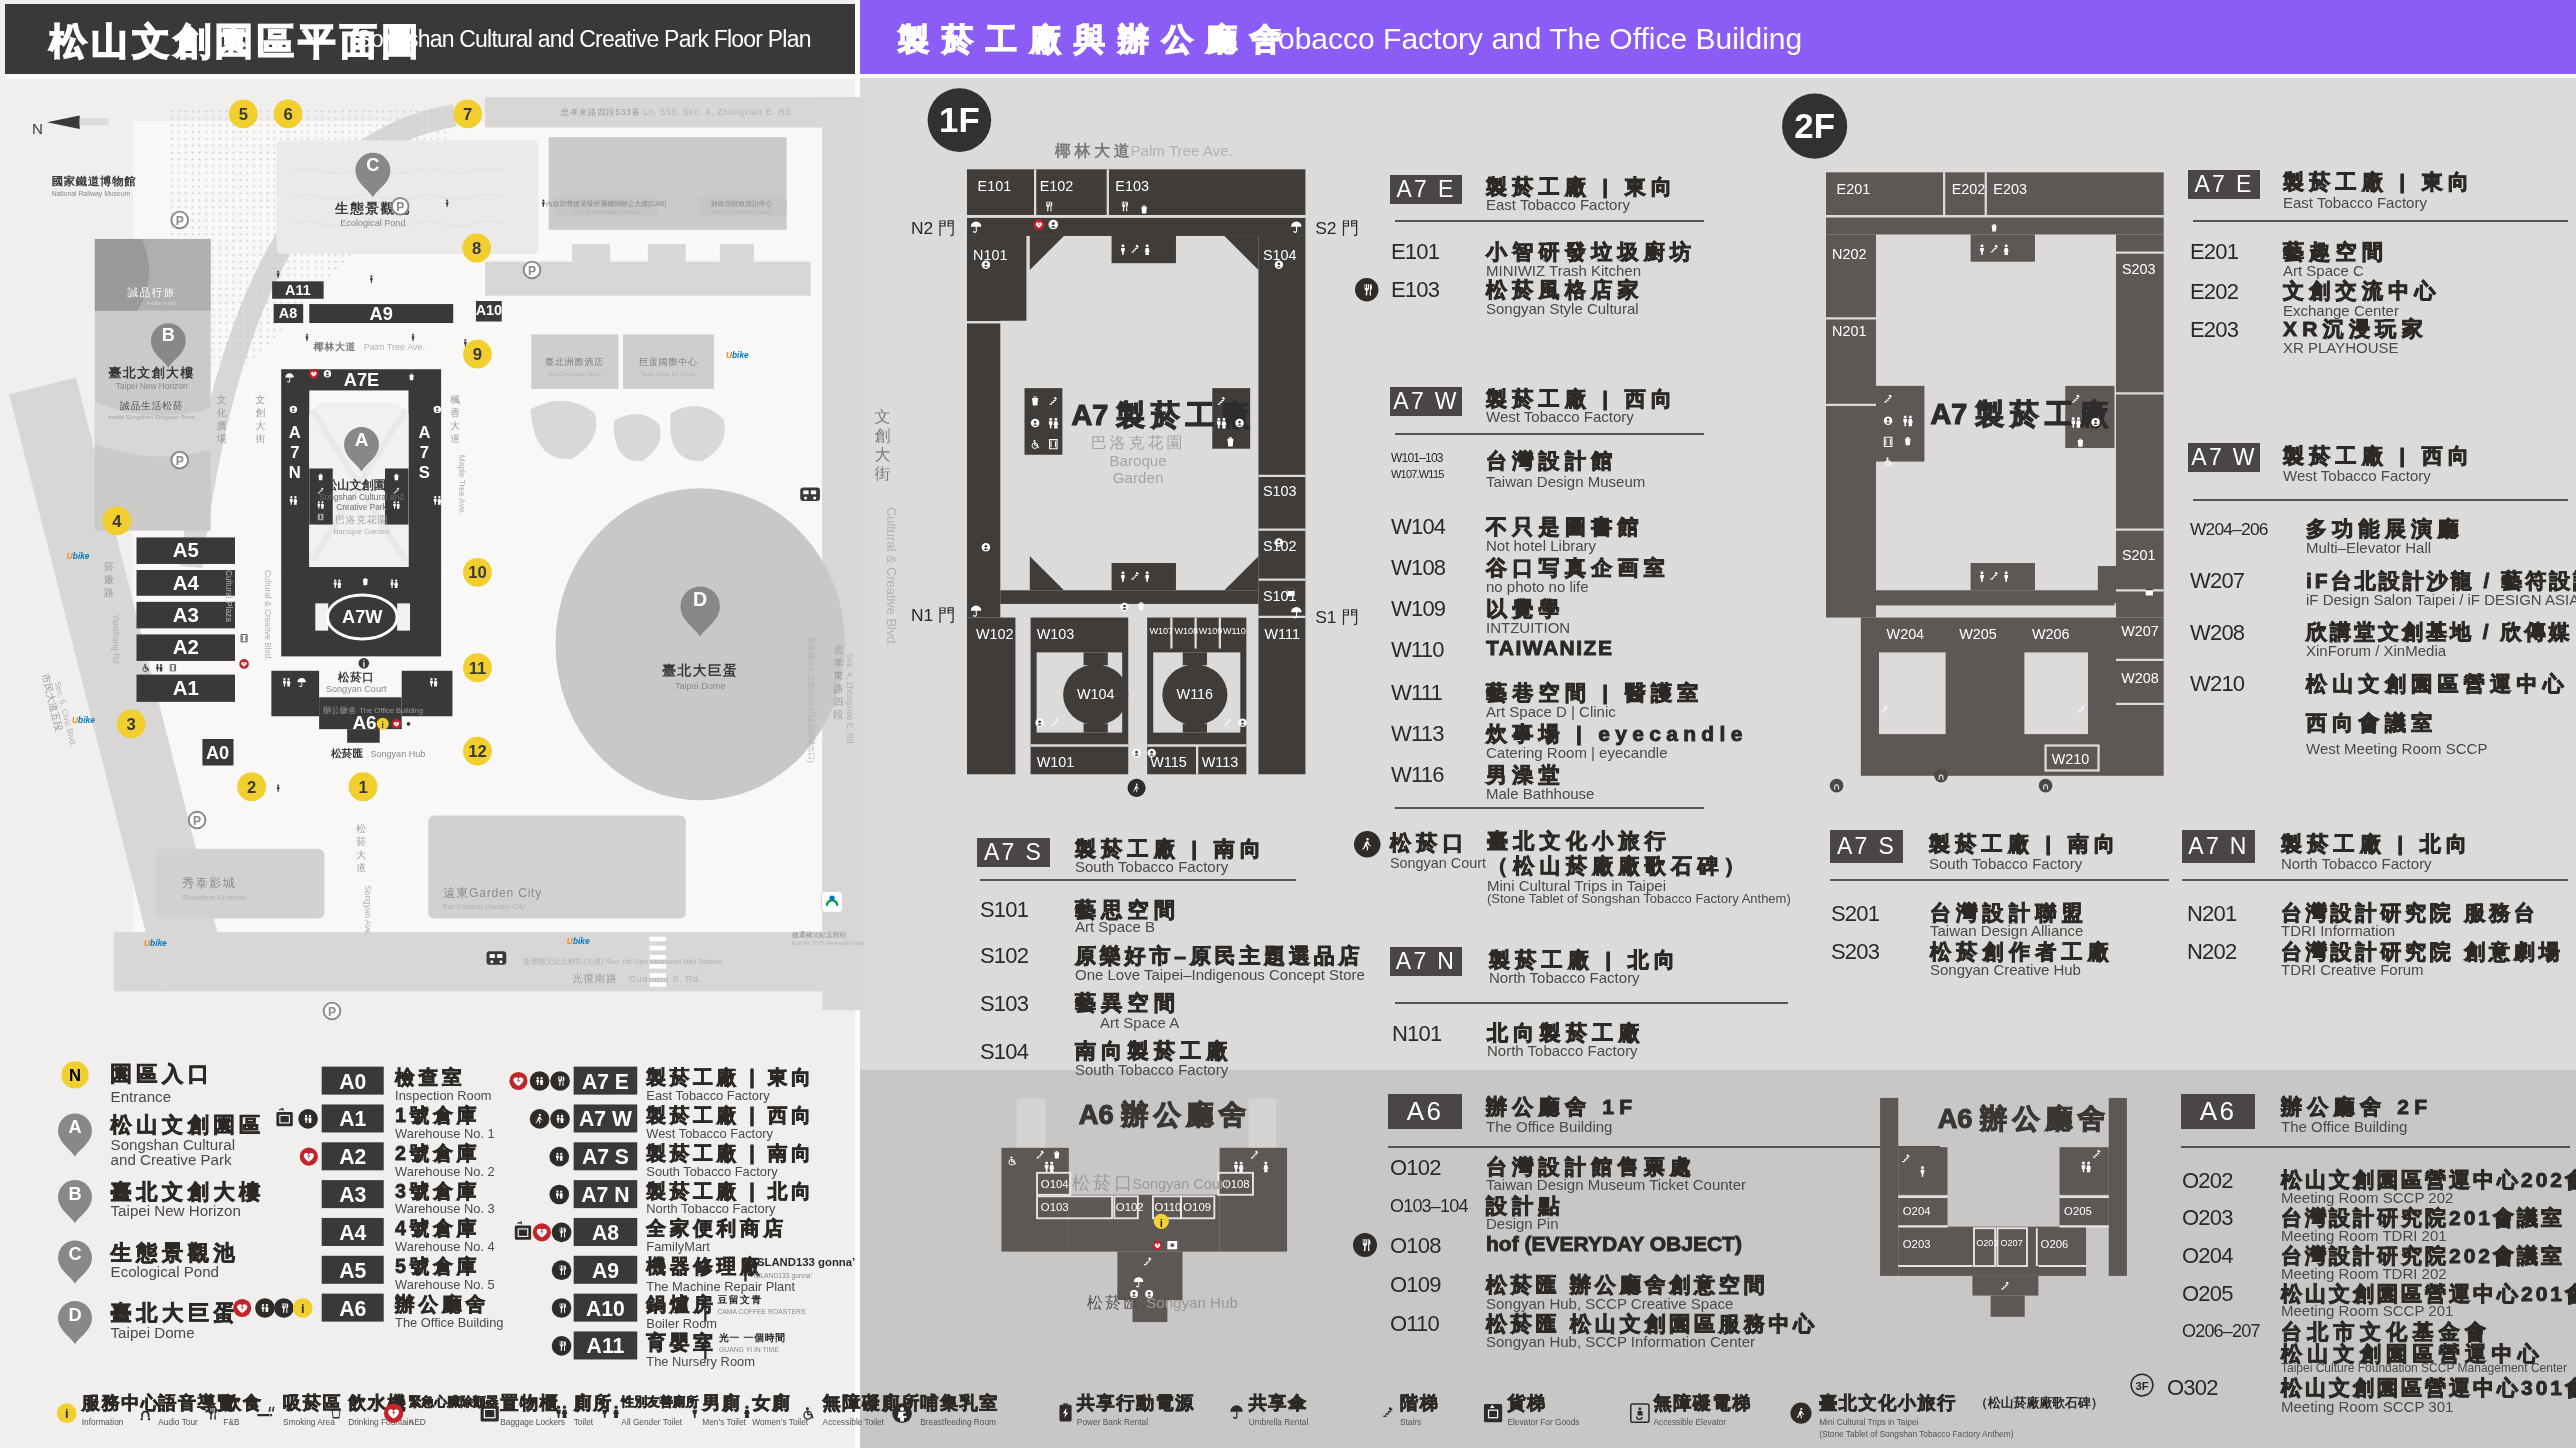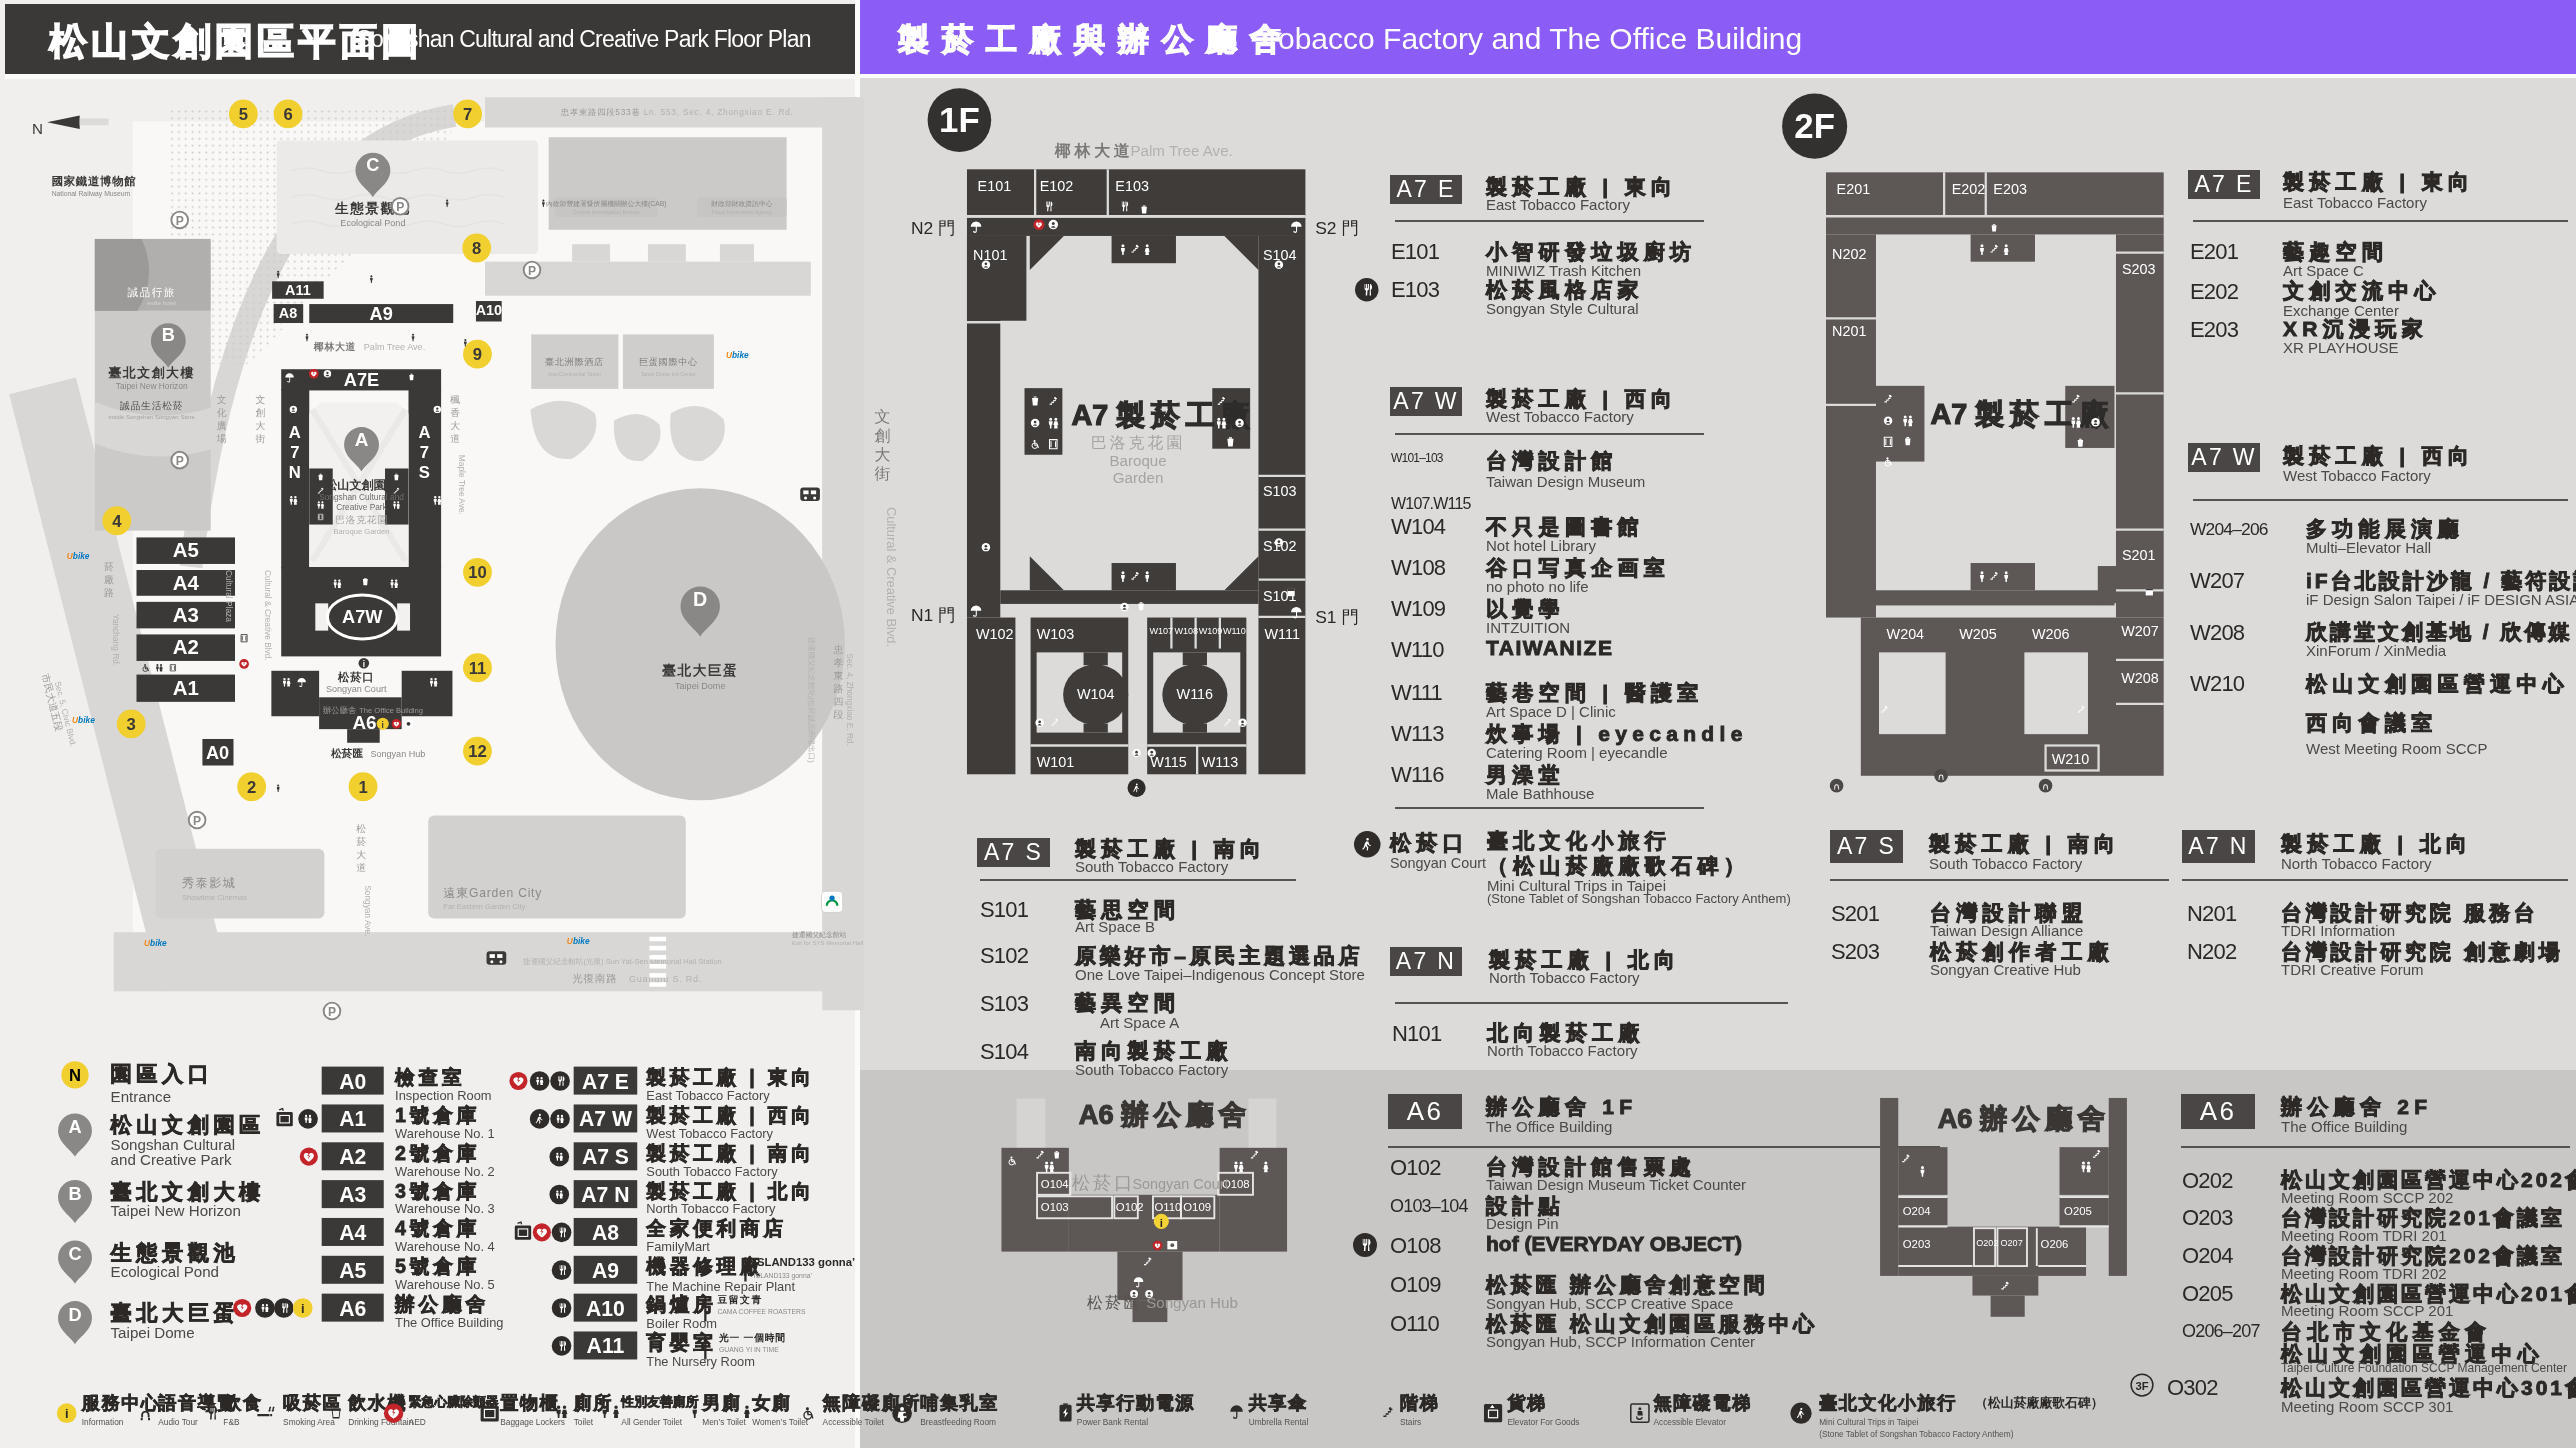--- a/index.html
+++ b/index.html
@@ -56,21 +56,21 @@
 <span class="abs code" style="left:1391px;top:277px">E103</span>
     <span class="abs cn" style="left:1486px;top:276px">松菸風格店家</span>
     <span class="abs en" style="left:1486px;top:300px">Songyan Style Cultural</span>
 <div class="abs" style="left:1390px;top:387px;width:72px;height:29px">
       <div class="bdg" style="width:72px;height:29px;line-height:29px">A7 W</div>
     </div>
 <span class="abs cn" style="left:1486px;top:385px">製菸工廠 | 西向</span>
 <span class="abs en" style="left:1486px;top:408px">West Tobacco Factory</span>
 <div class="abs hr" style="left:1395px;top:433px;width:309px"></div>
 <span class="abs code" style="left:1391px;top:451px;font-size:12px">W101–103</span>
-    <span class="abs code" style="left:1391px;top:495px;font-size:16px">W107.W115</span>
+    <span class="abs code" style="left:1391px;top:468px;font-size:11px">W107.W115</span>
     <span class="abs cn" style="left:1486px;top:447px">台灣設計館</span>
     <span class="abs en" style="left:1486px;top:473px">Taiwan Design Museum</span>
 <span class="abs code" style="left:1391px;top:514px">W104</span>
     <span class="abs cn" style="left:1486px;top:513px">不只是圖書館</span>
     <span class="abs en" style="left:1486px;top:537px">Not hotel Library</span>
 <span class="abs code" style="left:1391px;top:555px">W108</span>
     <span class="abs cn" style="left:1486px;top:554px">谷口写真企画室</span>
     <span class="abs en" style="left:1486px;top:578px">no photo no life</span>
 <span class="abs code" style="left:1391px;top:596px">W109</span>
     <span class="abs cn" style="left:1486px;top:595px">以覺學</span>

